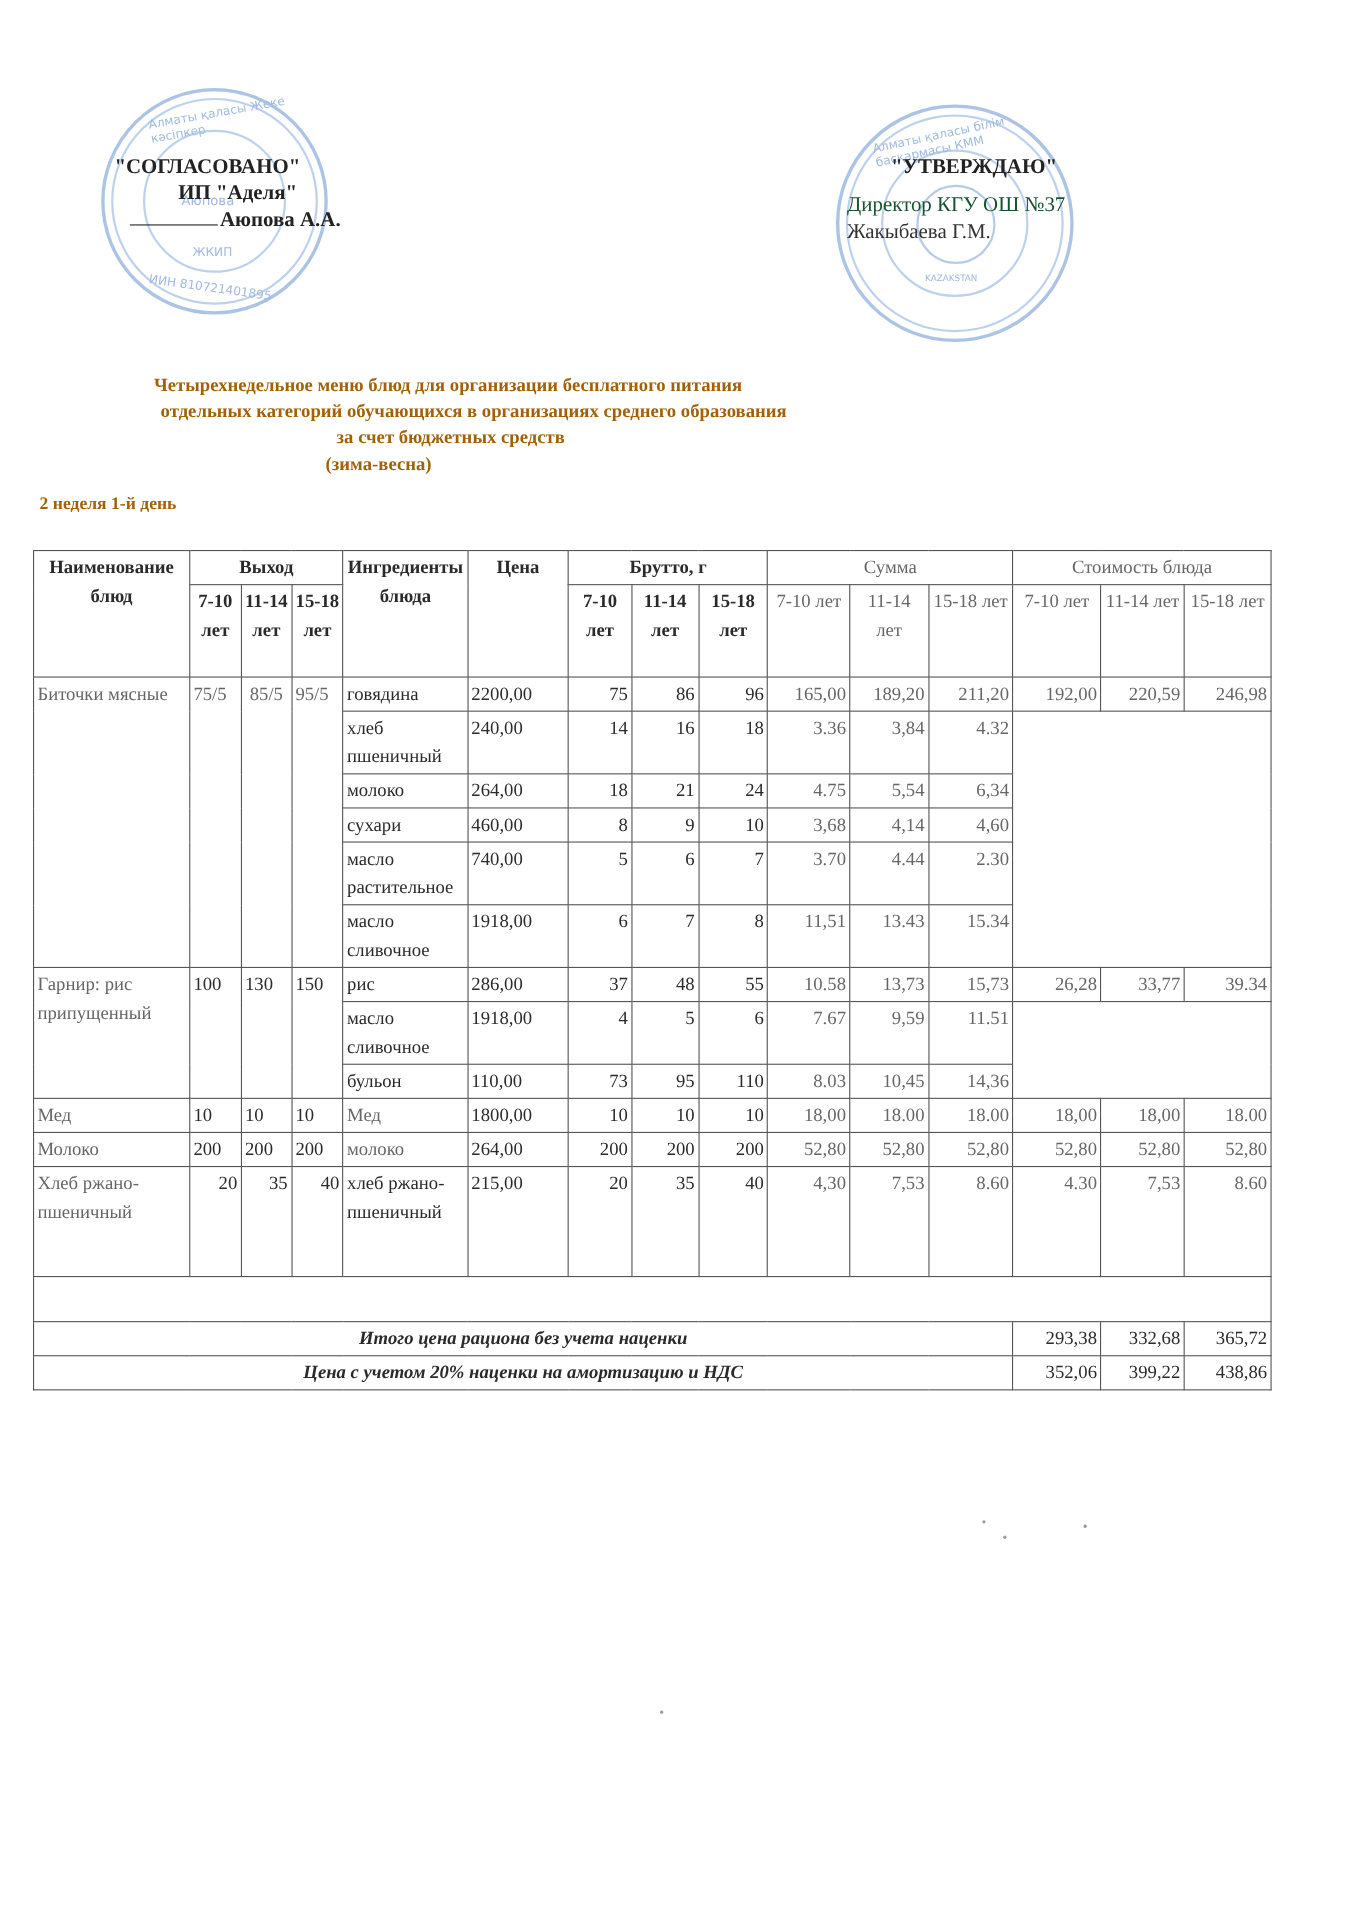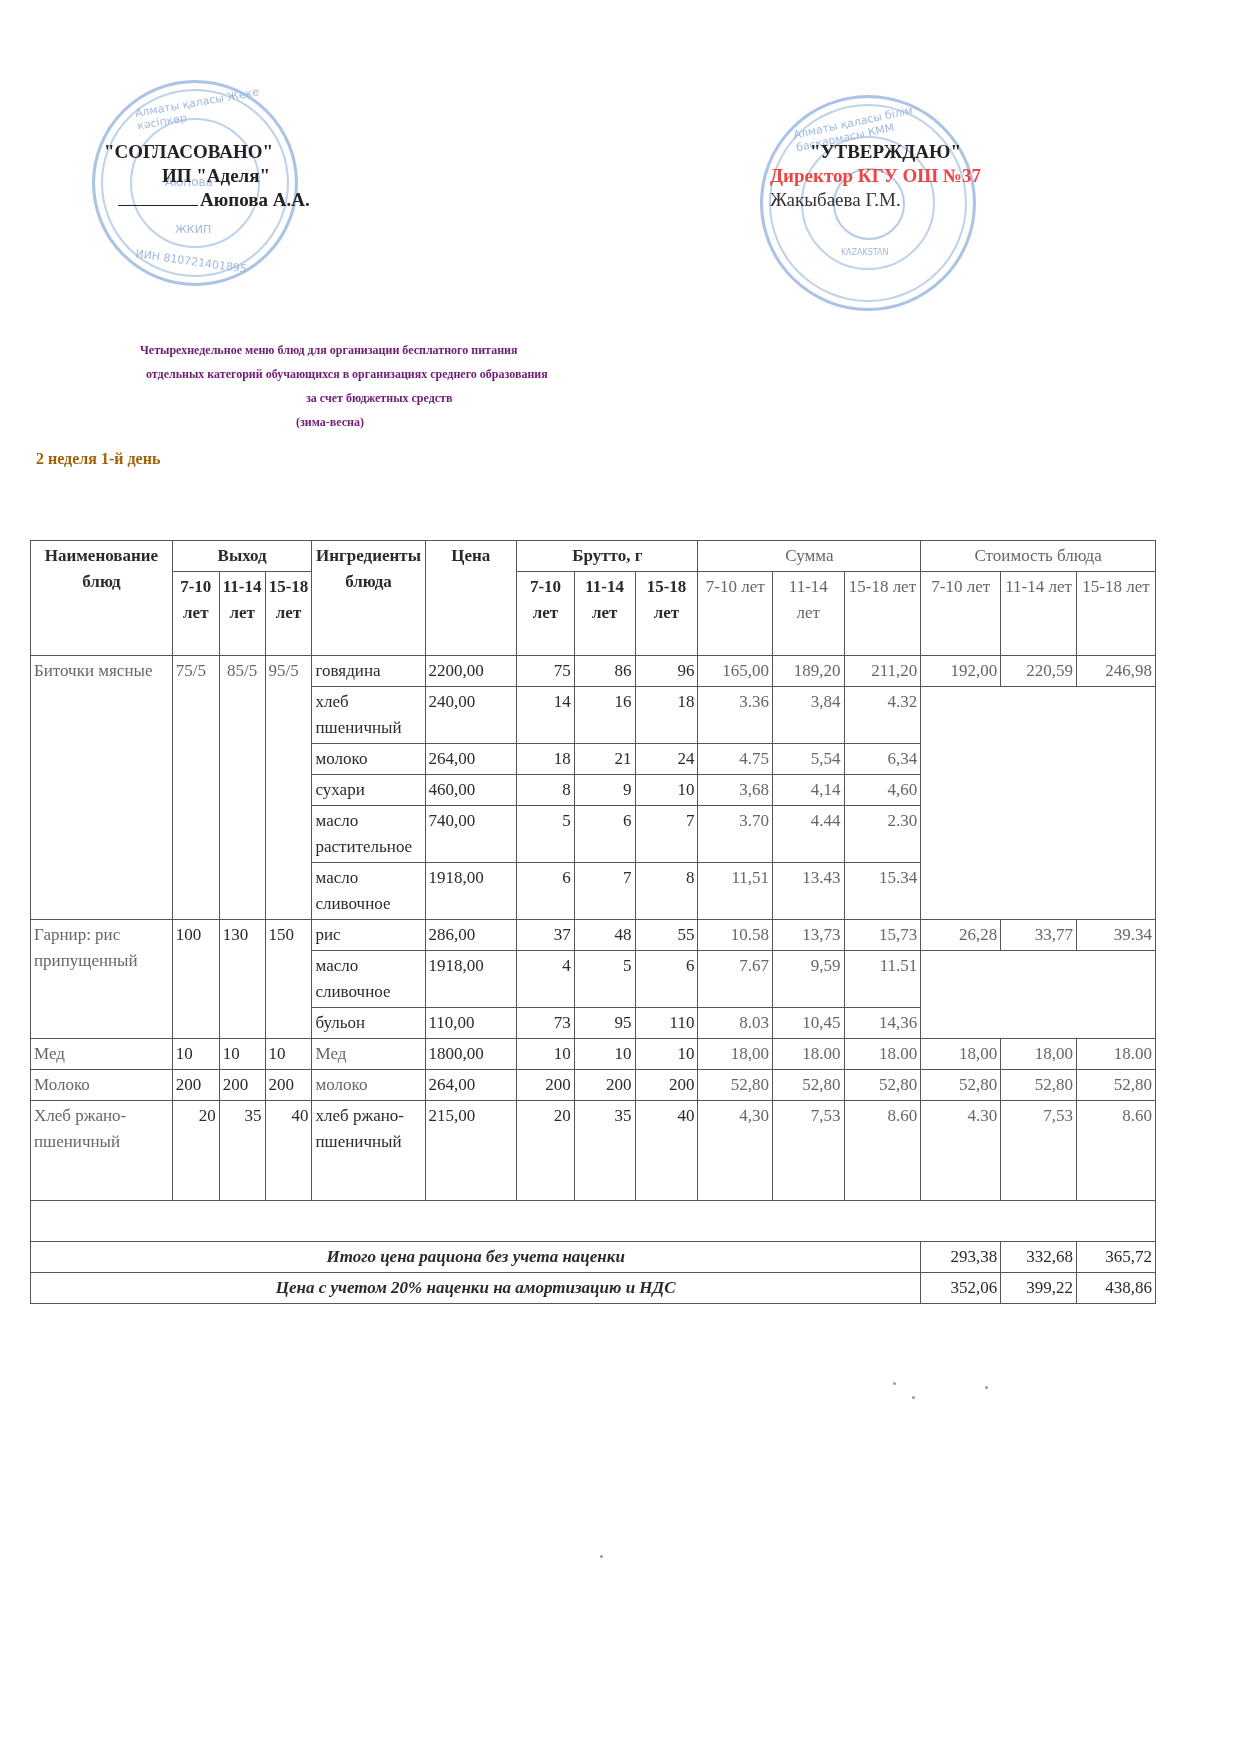--- a/index.html
+++ b/index.html
@@ -20,34 +20,34 @@
   .stamp-text {
     position:absolute; font-family:"DejaVu Sans", sans-serif; font-size:11px; color:#7fa2d6;
   }
   .emblem { position:absolute; left:70px; top:70px; width:68px; height:68px; border-radius:50%; border:2px solid #9db8e2; }
 
   .approve { position:absolute; font-weight:bold; font-size:19px; line-height:24px; color:#222; }
   .approve-left { left:104px; top:140px; }
   .approve-left .l2 { padding-left:58px; }
   .approve-left .l3 { padding-left:14px; }
   .approve-right { left:770px; top:140px; text-align:left; }
-  .approve-right .l2 { padding-left:0; font-weight:bold; color:#ef4444; }
+  .approve-right .l2 { padding-left:0; font-weight:normal; color:#14532d;margin-top:11px; }
   .approve-right .l3 { font-weight:normal; color:#333; }
   .sig-line { display:inline-block; width:80px; border-bottom:1px solid #222; margin-right:2px; vertical-align:baseline; }
 
   .title {
-    position:absolute; left:0; top:338px; width:1240px; font-weight:bold; font-size:12px; line-height:24px; color:#701a75;
+    position:absolute; left:0; top:338px; width:1240px; font-weight:bold; font-size:17px; line-height:24px; color:#a16207;
   }
   .title div { position:relative; }
   .t1 { left:140px; } .t2 { left:146px; } .t3 { left:306px; } .t4 { left:296px; }
   .subtitle { position:absolute; left:36px; top:450px; font-weight:bold; font-size:16px; color:#a16207;text-align:right; }
 
   table.menu {
     position:absolute; left:30px; top:500px; width:1126px; border-collapse:collapse; table-layout:fixed;
-    font-family:"Liberation Serif", serif; font-size:17px; color:#2a2a2a;margin-top:40px;
+    font-family:"Liberation Serif", serif; font-size:17px; color:#2a2a2a;
   }
   table.menu td, table.menu th { border:1px solid #555; padding:2px 3px; vertical-align:top; line-height:26px; }
   table.menu th { font-weight:bold; text-align:center; }
   table.menu th.light { font-weight:normal; color:#666;text-align:center; }
   .num { text-align:right; }
   .faint { color:#666; }
   .blank td { height:36px; }
   .total-label { font-style:italic; font-weight:bold; text-align:center; }
   .speck { position:absolute; width:3px; height:3px; background:#999; border-radius:50%; }
 </style>

